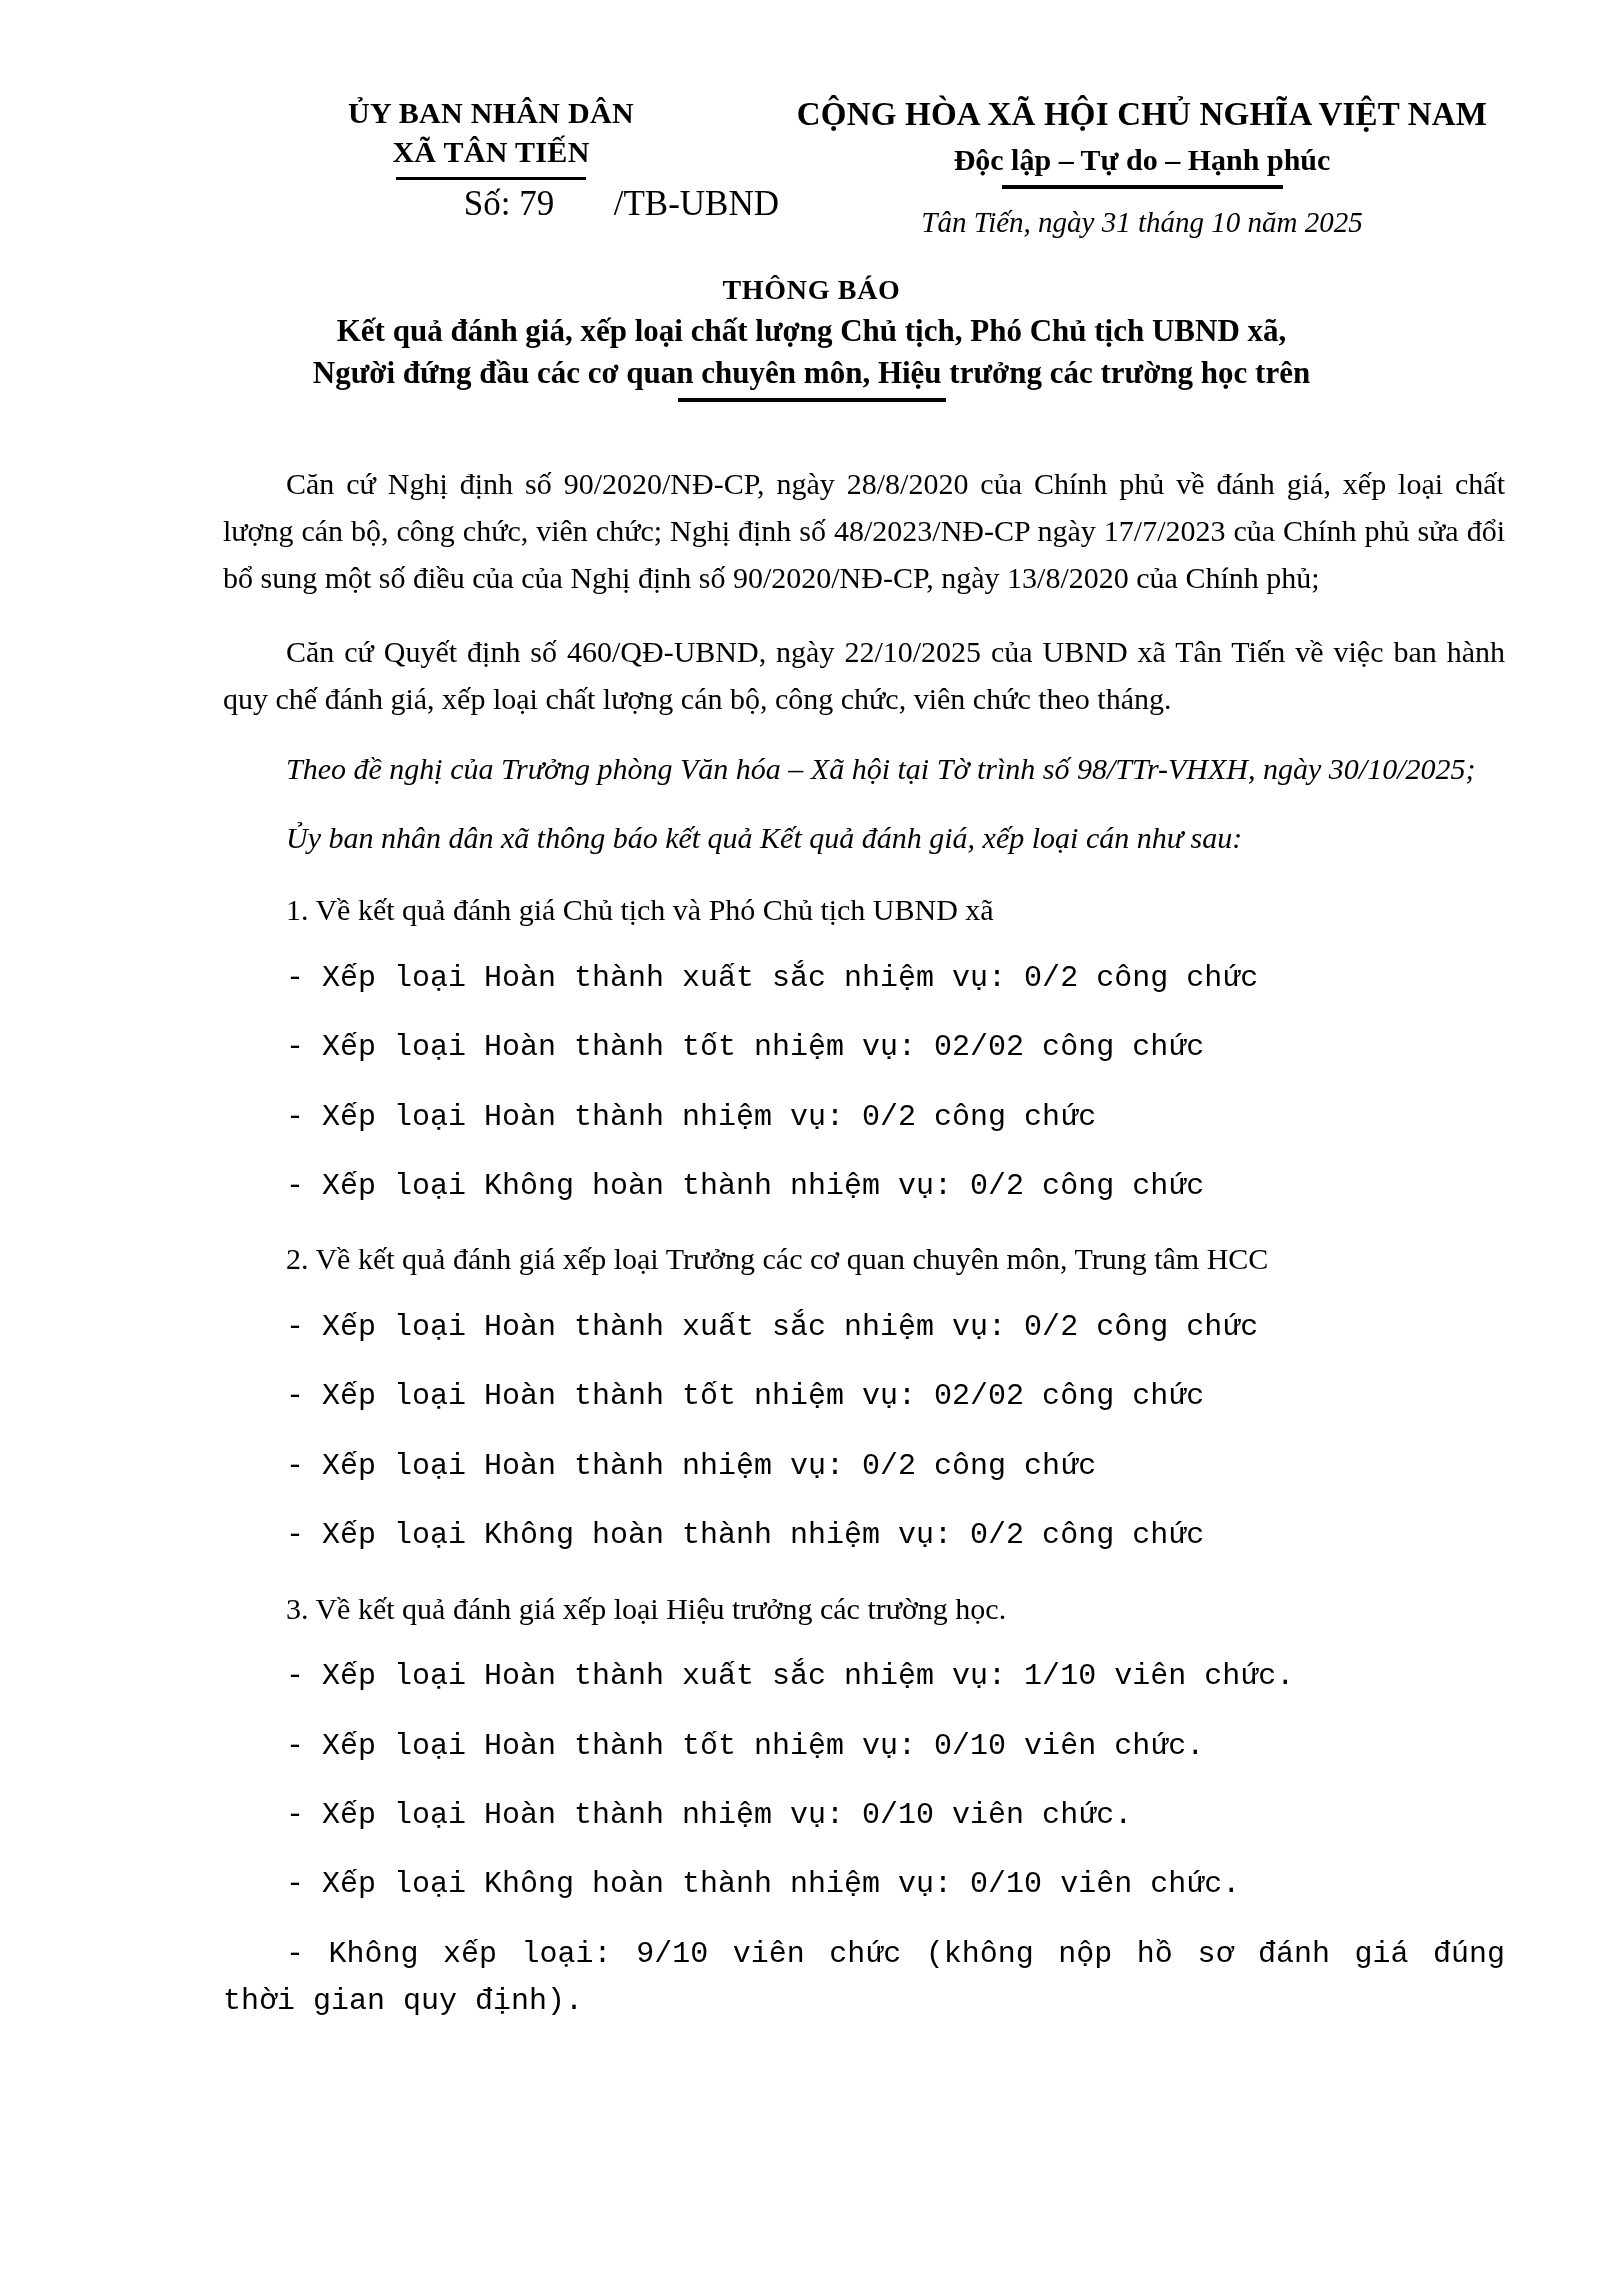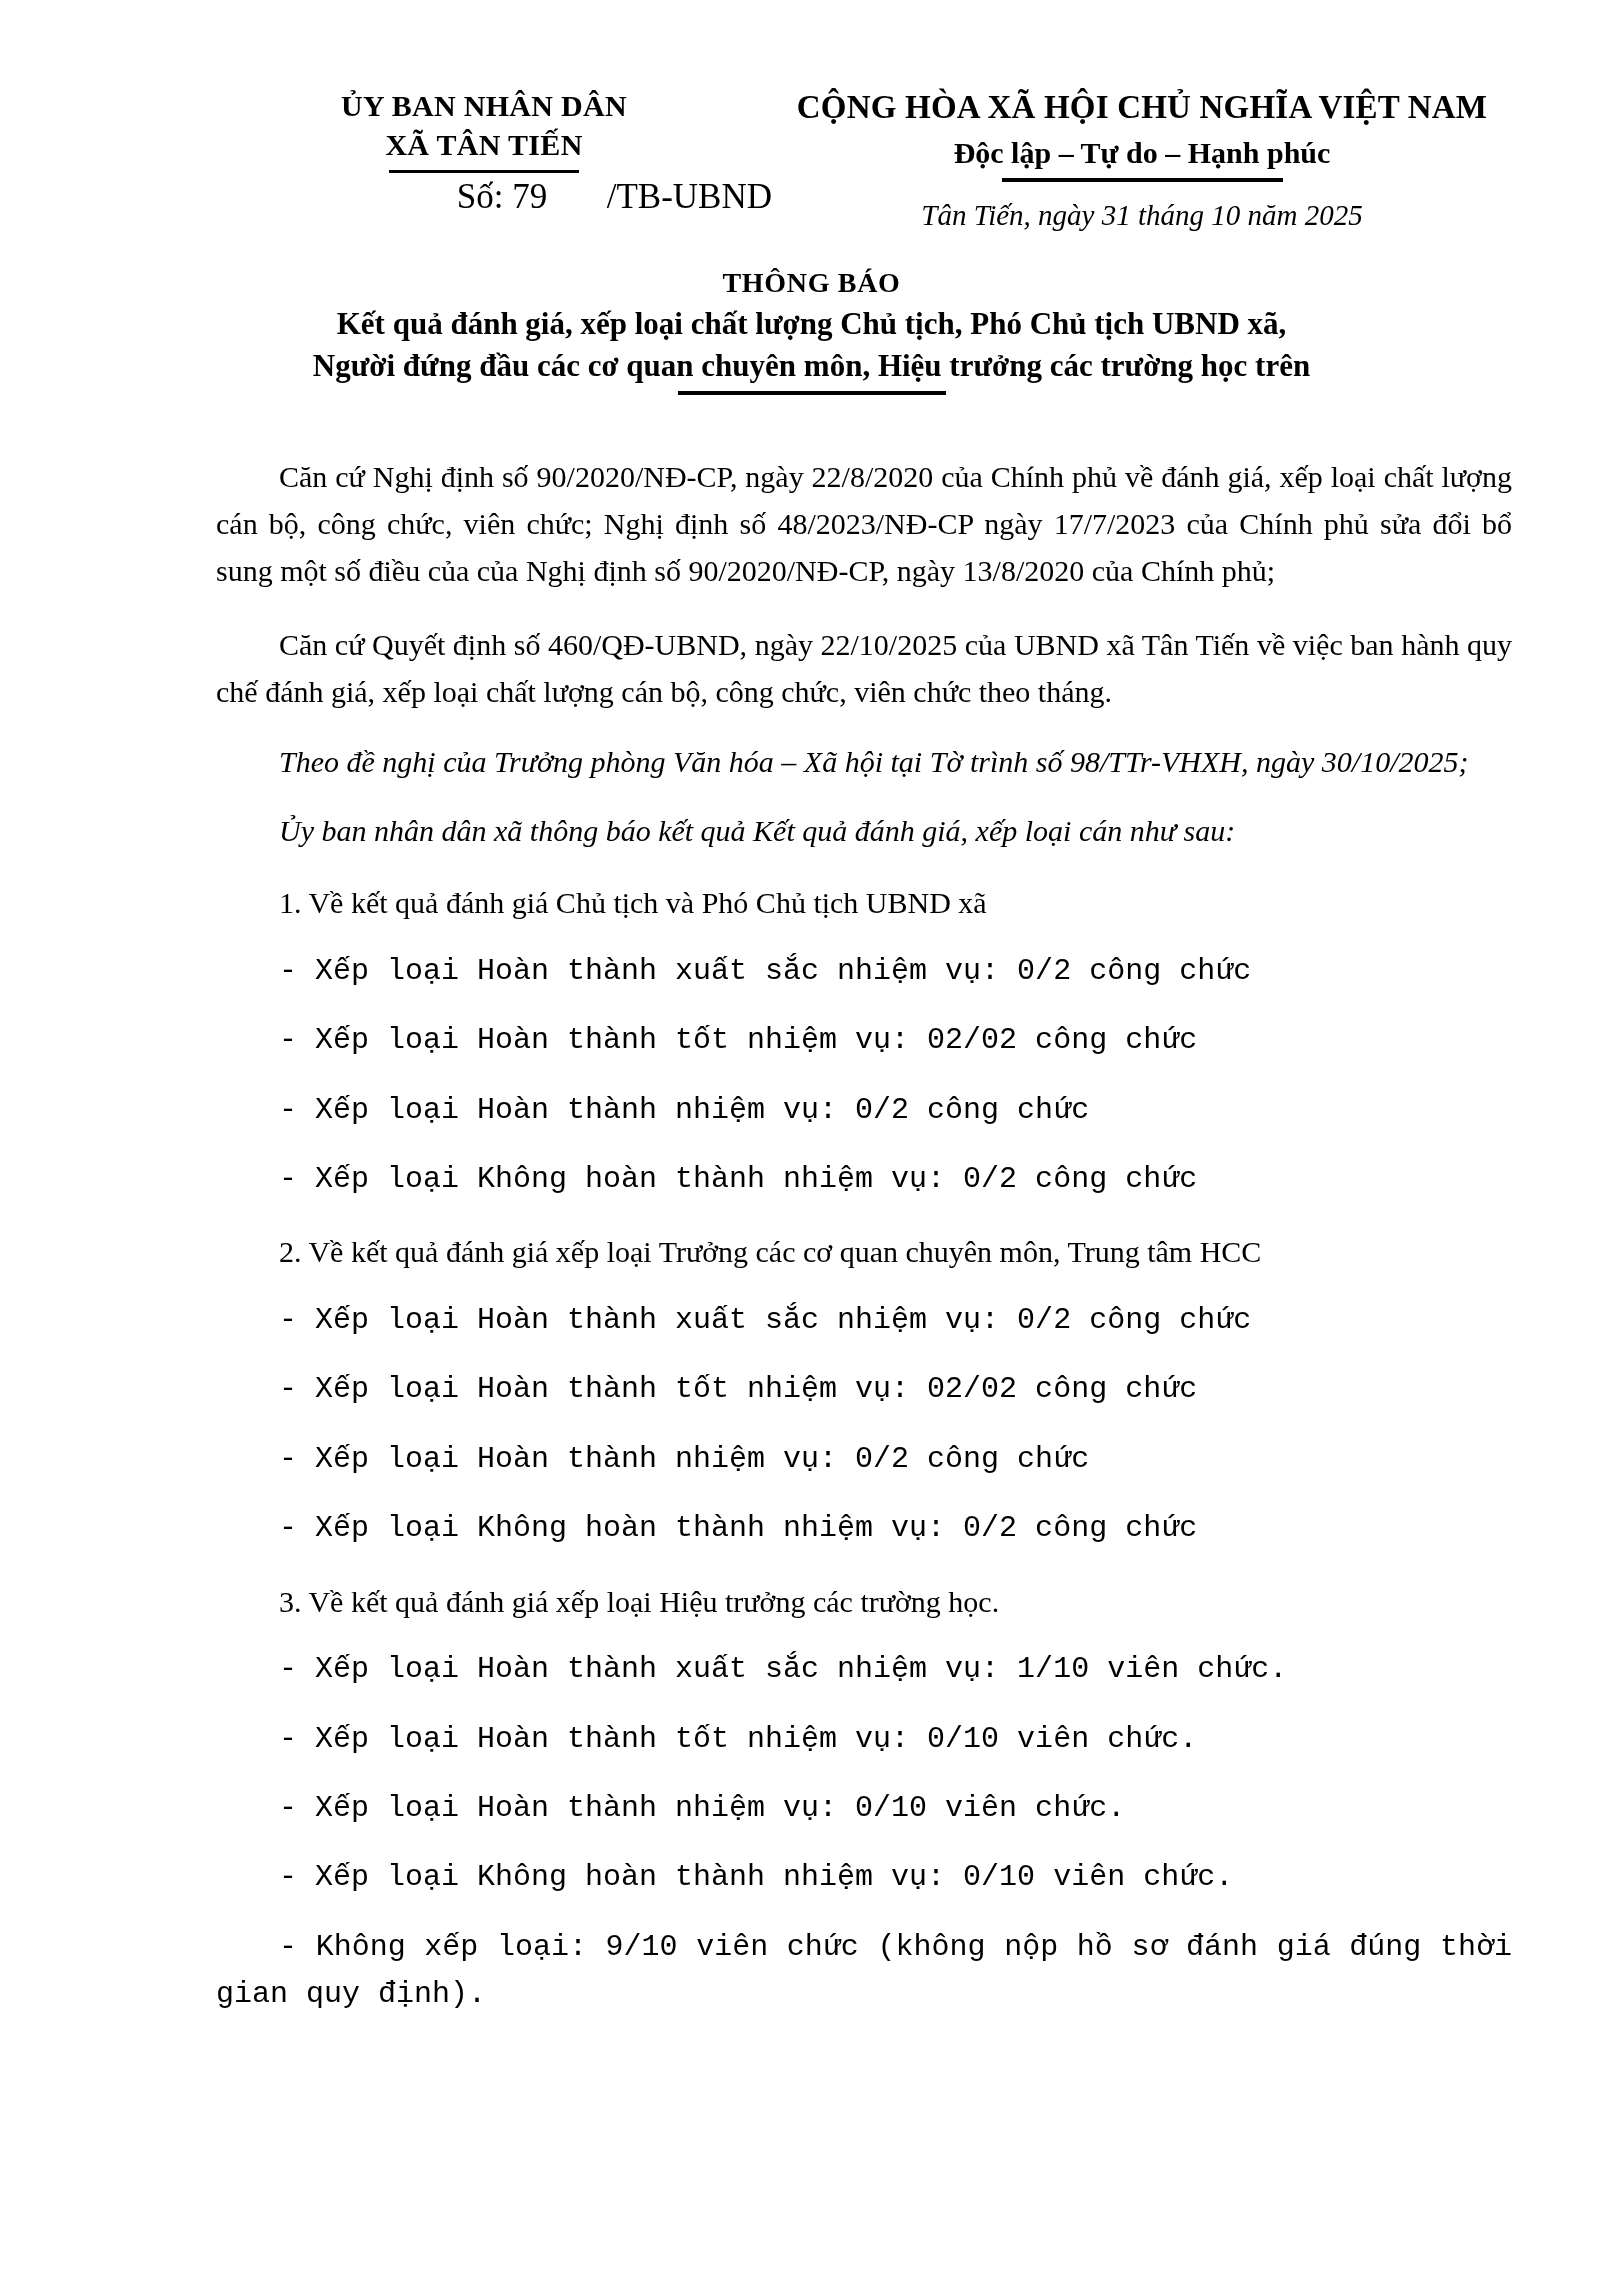--- a/index.html
+++ b/index.html
@@ -9,21 +9,21 @@
     background: #ffffff;
   }
   .page {
     position: relative;
     width: 1623px;
     height: 2295px;
     background: #ffffff;
     color: #000000;
     font-family: "Liberation Serif", "DejaVu Serif", serif;
     box-sizing: border-box;
-    padding: 0;
+    padding: 7px;
     overflow: hidden;
   }
 
   
   .header {
     display: flex;
     align-items: flex-start;
     padding-top: 86px;
   }
   .header-left {
@@ -173,21 +173,21 @@
     <div class="doc-kind">THÔNG BÁO</div>
     <div class="doc-title">
       <div>Kết quả đánh giá, xếp loại chất lượng Chủ tịch, Phó Chủ tịch UBND xã,</div>
       <div>Người đứng đầu các cơ quan chuyên môn, Hiệu trưởng các trường học trên</div>
     </div>
     <div class="title-rule"></div>
   </div>
 
   <div class="body">
 
-    <div class="para first-body">Căn cứ Nghị định số 90/2020/NĐ-CP, ngày 22/8/2020 của Chính phủ về đánh giá, xếp loại chất lượng cán bộ, công chức, viên chức; Nghị định số 48/2023/NĐ-CP ngày 17/7/2023 của Chính phủ sửa đổi bổ sung một số điều của của Nghị định số 90/2020/NĐ-CP, ngày 13/8/2020 của Chính phủ;</div>
+    <div class="para first-body">Căn cứ Nghị định số 90/2020/NĐ-CP, ngày 28/8/2020 của Chính phủ về đánh giá, xếp loại chất lượng cán bộ, công chức, viên chức; Nghị định số 48/2023/NĐ-CP ngày 17/7/2023 của Chính phủ sửa đổi bổ sung một số điều của của Nghị định số 90/2020/NĐ-CP, ngày 13/8/2020 của Chính phủ;</div>
     <div class="para">Căn cứ Quyết định số 460/QĐ-UBND, ngày 22/10/2025 của UBND xã Tân Tiến về việc ban hành quy chế đánh giá, xếp loại chất lượng cán bộ, công chức, viên chức theo tháng.</div>
     <div class="para tight">Theo đề nghị của Trưởng phòng Văn hóa – Xã hội tại Tờ trình số 98/TTr-VHXH, ngày 30/10/2025;</div>
     <div class="para tight">Ủy ban nhân dân xã thông báo kết quả Kết quả đánh giá, xếp loại cán như sau:</div>
 
     <div class="section-head">1. Về kết quả đánh giá Chủ tịch và Phó Chủ tịch UBND xã</div>
     <div class="bullet">- Xếp loại Hoàn thành xuất sắc nhiệm vụ: 0/2 công chức</div>
     <div class="bullet">- Xếp loại Hoàn thành tốt nhiệm vụ: 02/02 công chức</div>
     <div class="bullet">- Xếp loại Hoàn thành nhiệm vụ: 0/2 công chức</div>
     <div class="bullet">- Xếp loại Không hoàn thành nhiệm vụ: 0/2 công chức</div>
 

